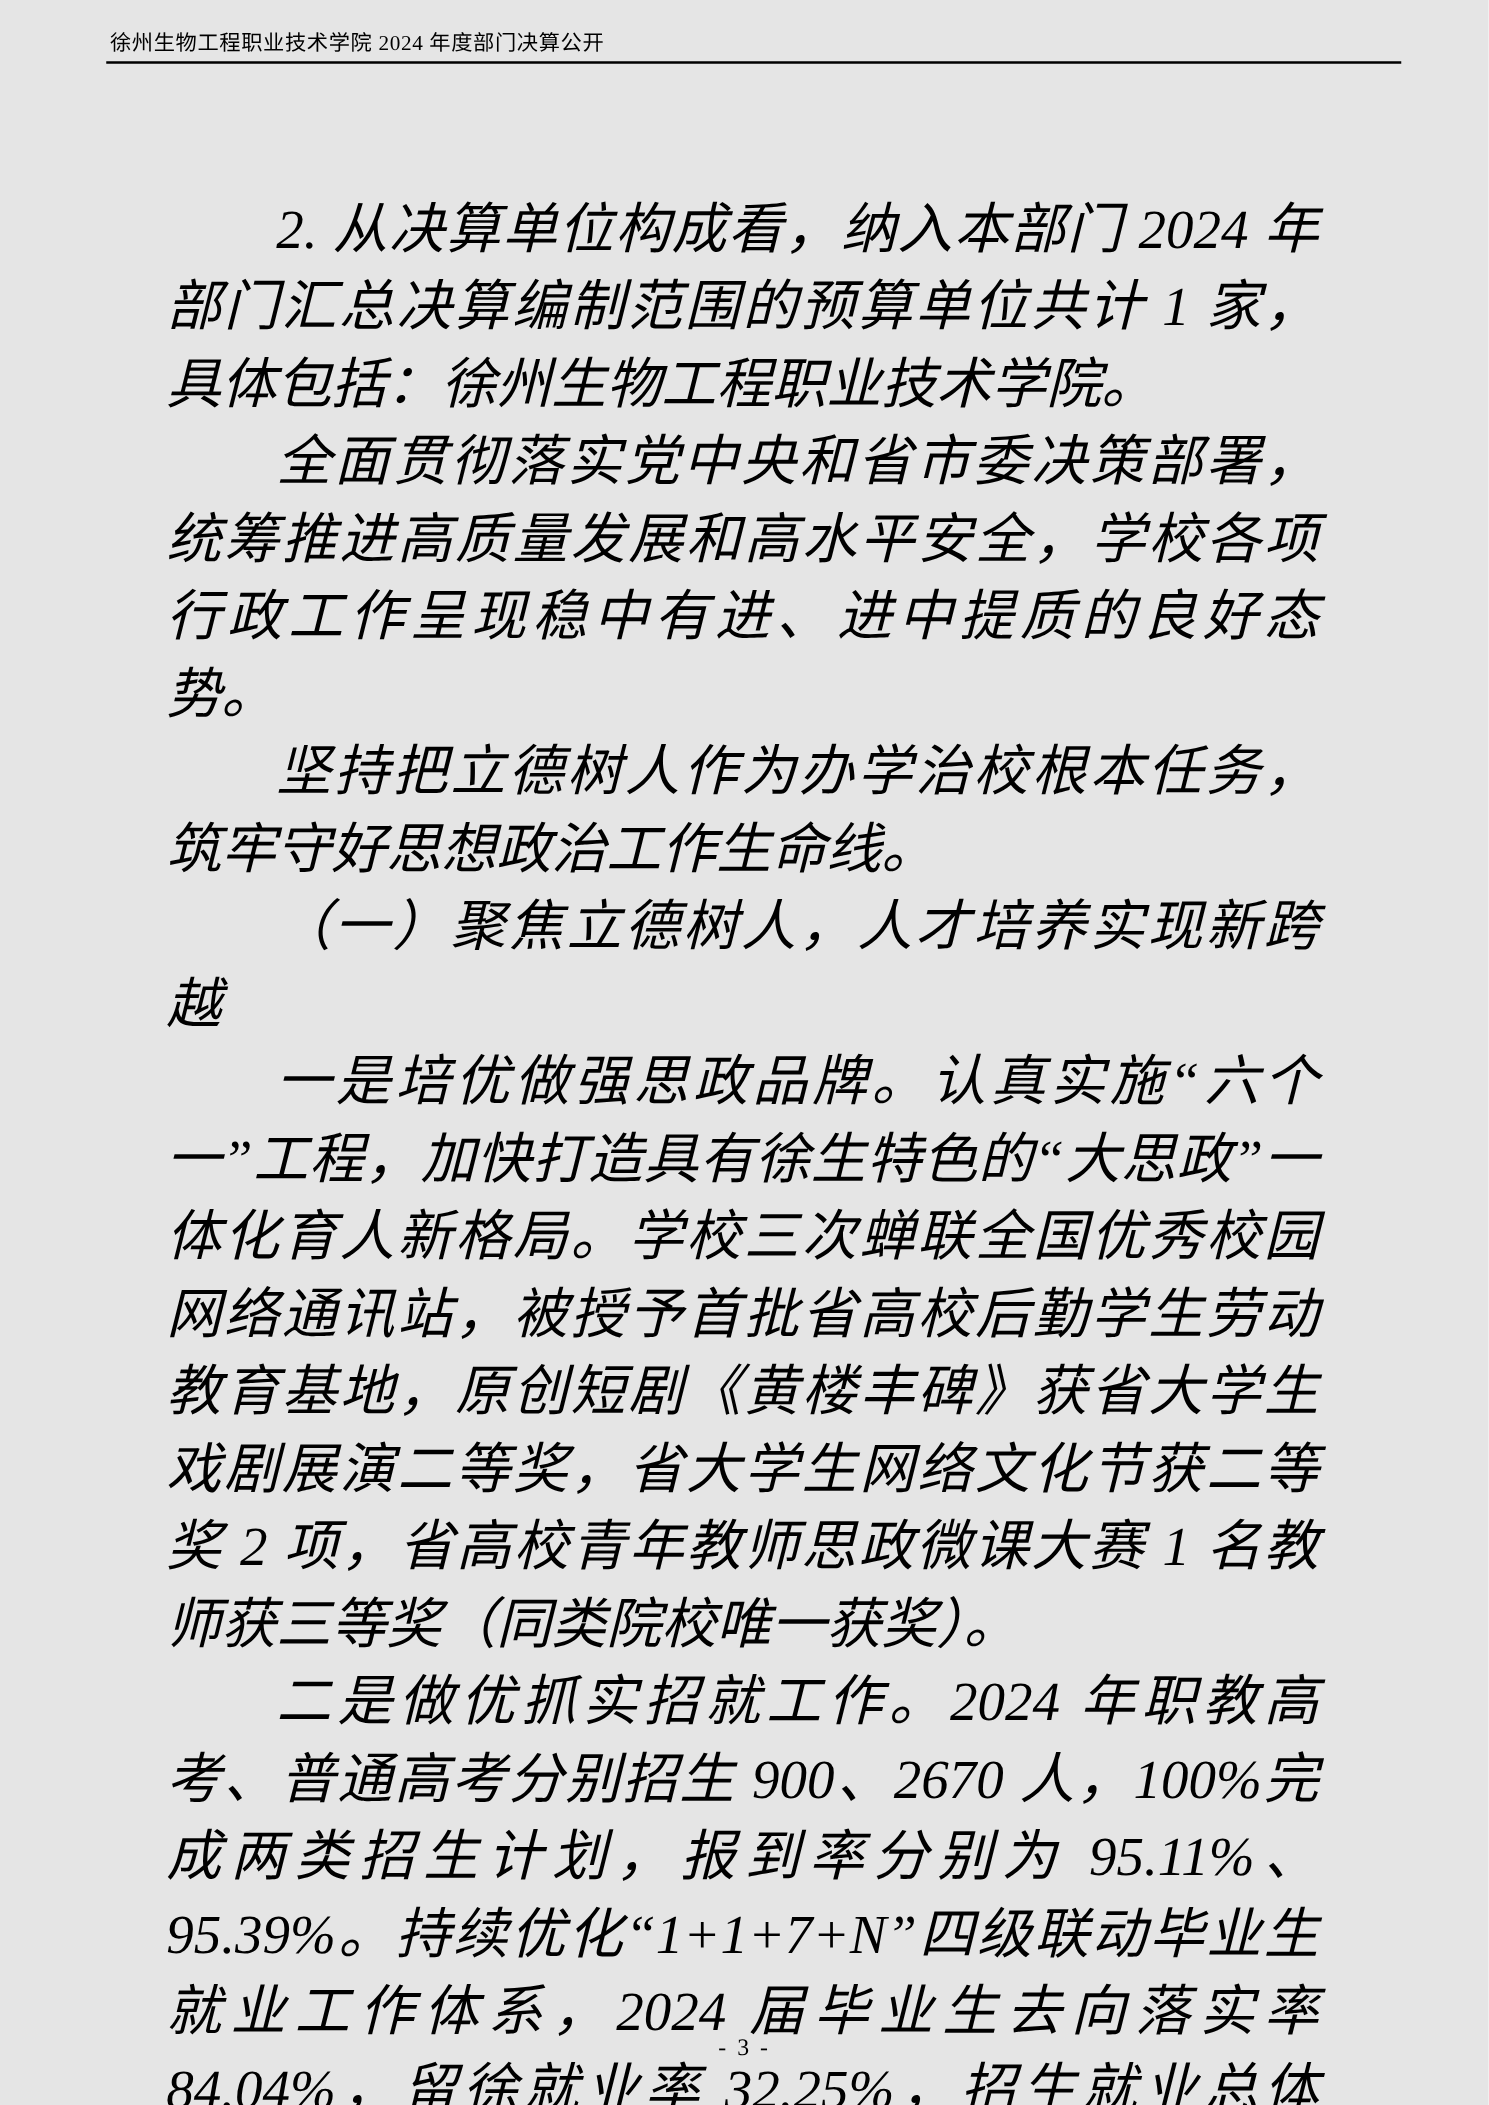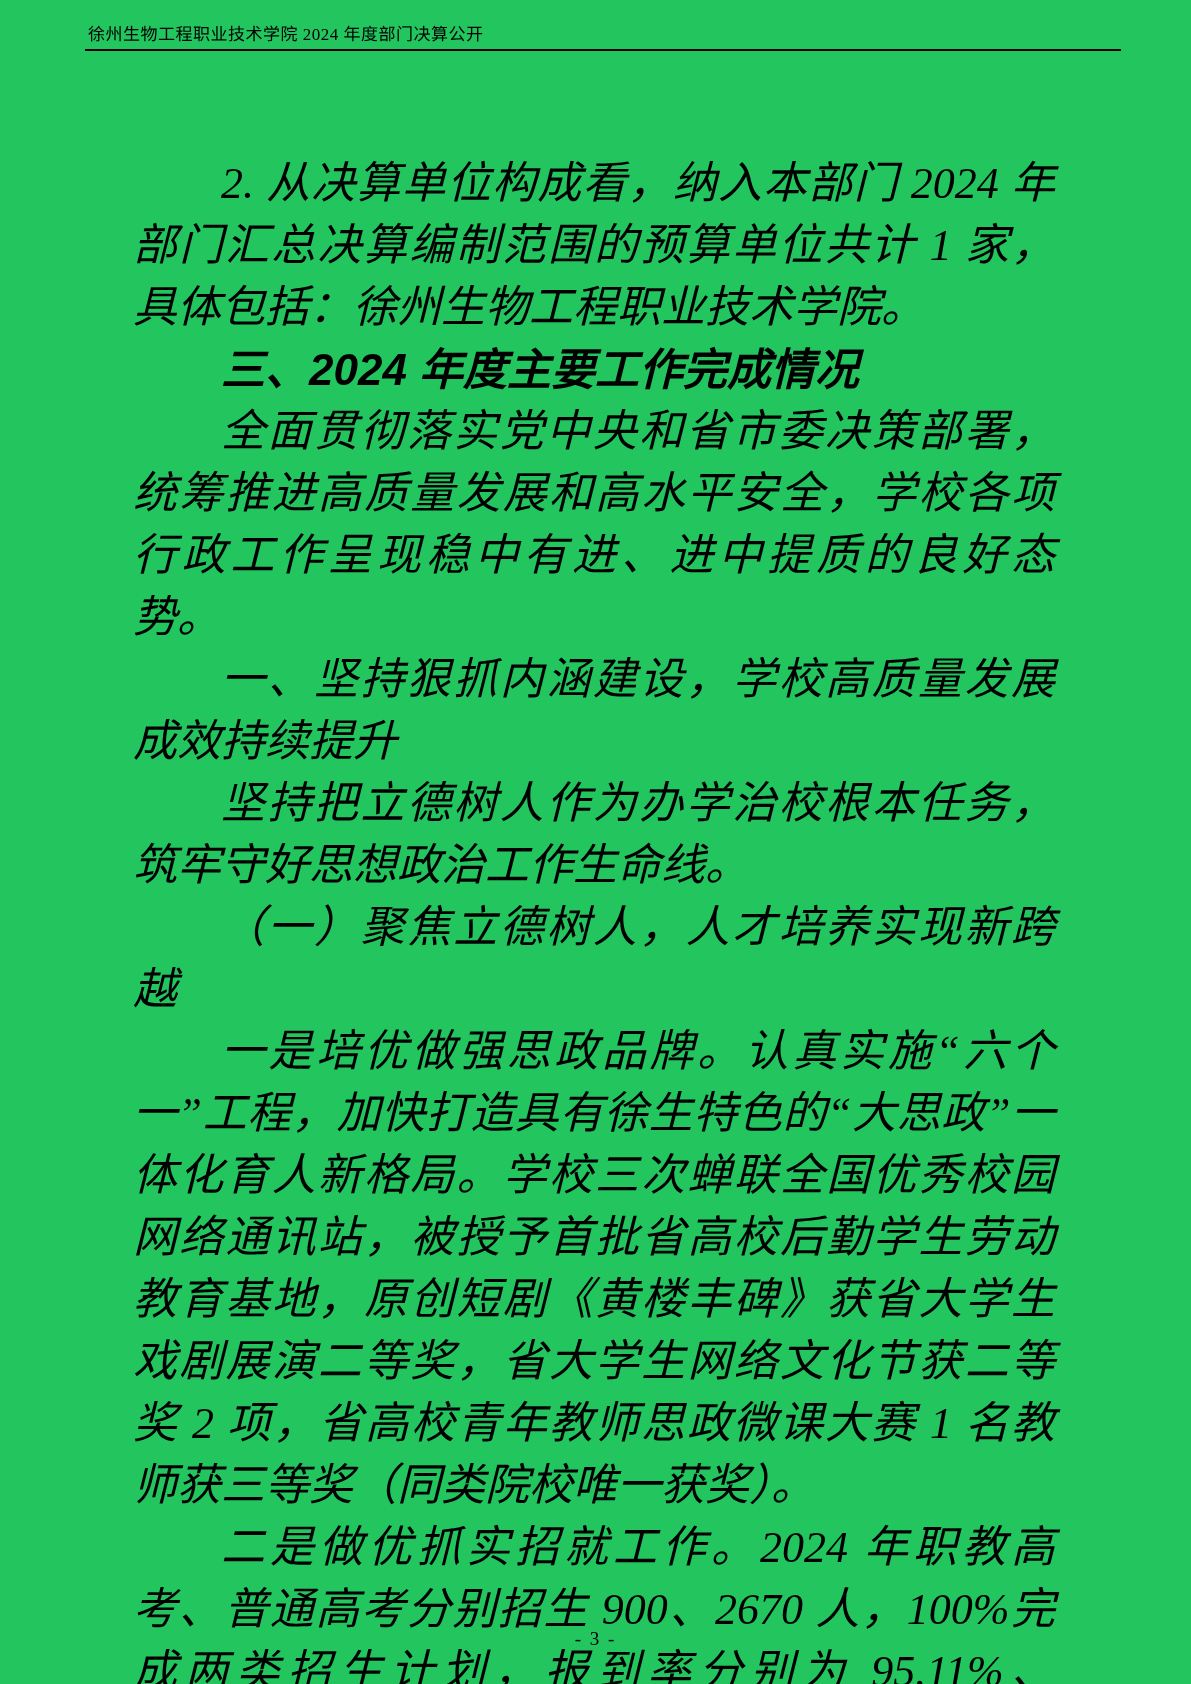--- a/index.html
+++ b/index.html
@@ -4,21 +4,21 @@
 <style>
   html, body {
     margin: 0;
     padding: 0;
     background: #ffffff;
   }
   .page {
     position: relative;
     width: 1191px;
     height: 1684px;
-    background: #22c55e;
+    background: #e5e5e5;
     color: #000000;
     font-family: "Liberation Serif", "DejaVu Serif", serif;
     overflow: hidden;
   }
   
   .page-header {
     position: absolute;
     left: 88px;
     top: 24px;
     font-size: 17px;
@@ -80,23 +80,21 @@
 <div class="page">
 
   <div class="page-header">
     <span>徐州生物工程职业技术学院 2024 年度部门决算公开</span>
   </div>
 
   <div class="header-rule"></div>
 
   <div class="document-body">
       <p class="para style-body">2. 从决算单位构成看，纳入本部门 2024 年部门汇总决算编制范围的预算单位共计 1 家，具体包括：徐州生物工程职业技术学院。</p>
-      <p class="para style-heading-1">三、2024 年度主要工作完成情况</p>
       <p class="para style-body">全面贯彻落实党中央和省市委决策部署，统筹推进高质量发展和高水平安全，学校各项行政工作呈现稳中有进、进中提质的良好态势。</p>
-      <p class="para style-heading-2">一、坚持狠抓内涵建设，学校高质量发展成效持续提升</p>
       <p class="para style-body">坚持把立德树人作为办学治校根本任务，筑牢守好思想政治工作生命线。</p>
       <p class="para style-heading-3">（一）聚焦立德树人，人才培养实现新跨越</p>
       <p class="para style-body">一是培优做强思政品牌。认真实施“六个一”工程，加快打造具有徐生特色的“大思政”一体化育人新格局。学校三次蝉联全国优秀校园网络通讯站，被授予首批省高校后勤学生劳动教育基地，原创短剧《黄楼丰碑》获省大学生戏剧展演二等奖，省大学生网络文化节获二等奖 2 项，省高校青年教师思政微课大赛 1 名教师获三等奖（同类院校唯一获奖）。</p>
       <p class="para style-body">二是做优抓实招就工作。2024 年职教高考、普通高考分别招生 900、2670 人，100%完成两类招生计划，报到率分别为 95.11%、95.39%。持续优化“1+1+7+N”四级联动毕业生就业工作体系，2024 届毕业生去向落实率 84.04%，留徐就业率 32.25%，招生就业总体“进出两旺”。</p>
     </div>
 
   <div class="page-footer">
     <span>- 3 -</span>
   </div>
 

